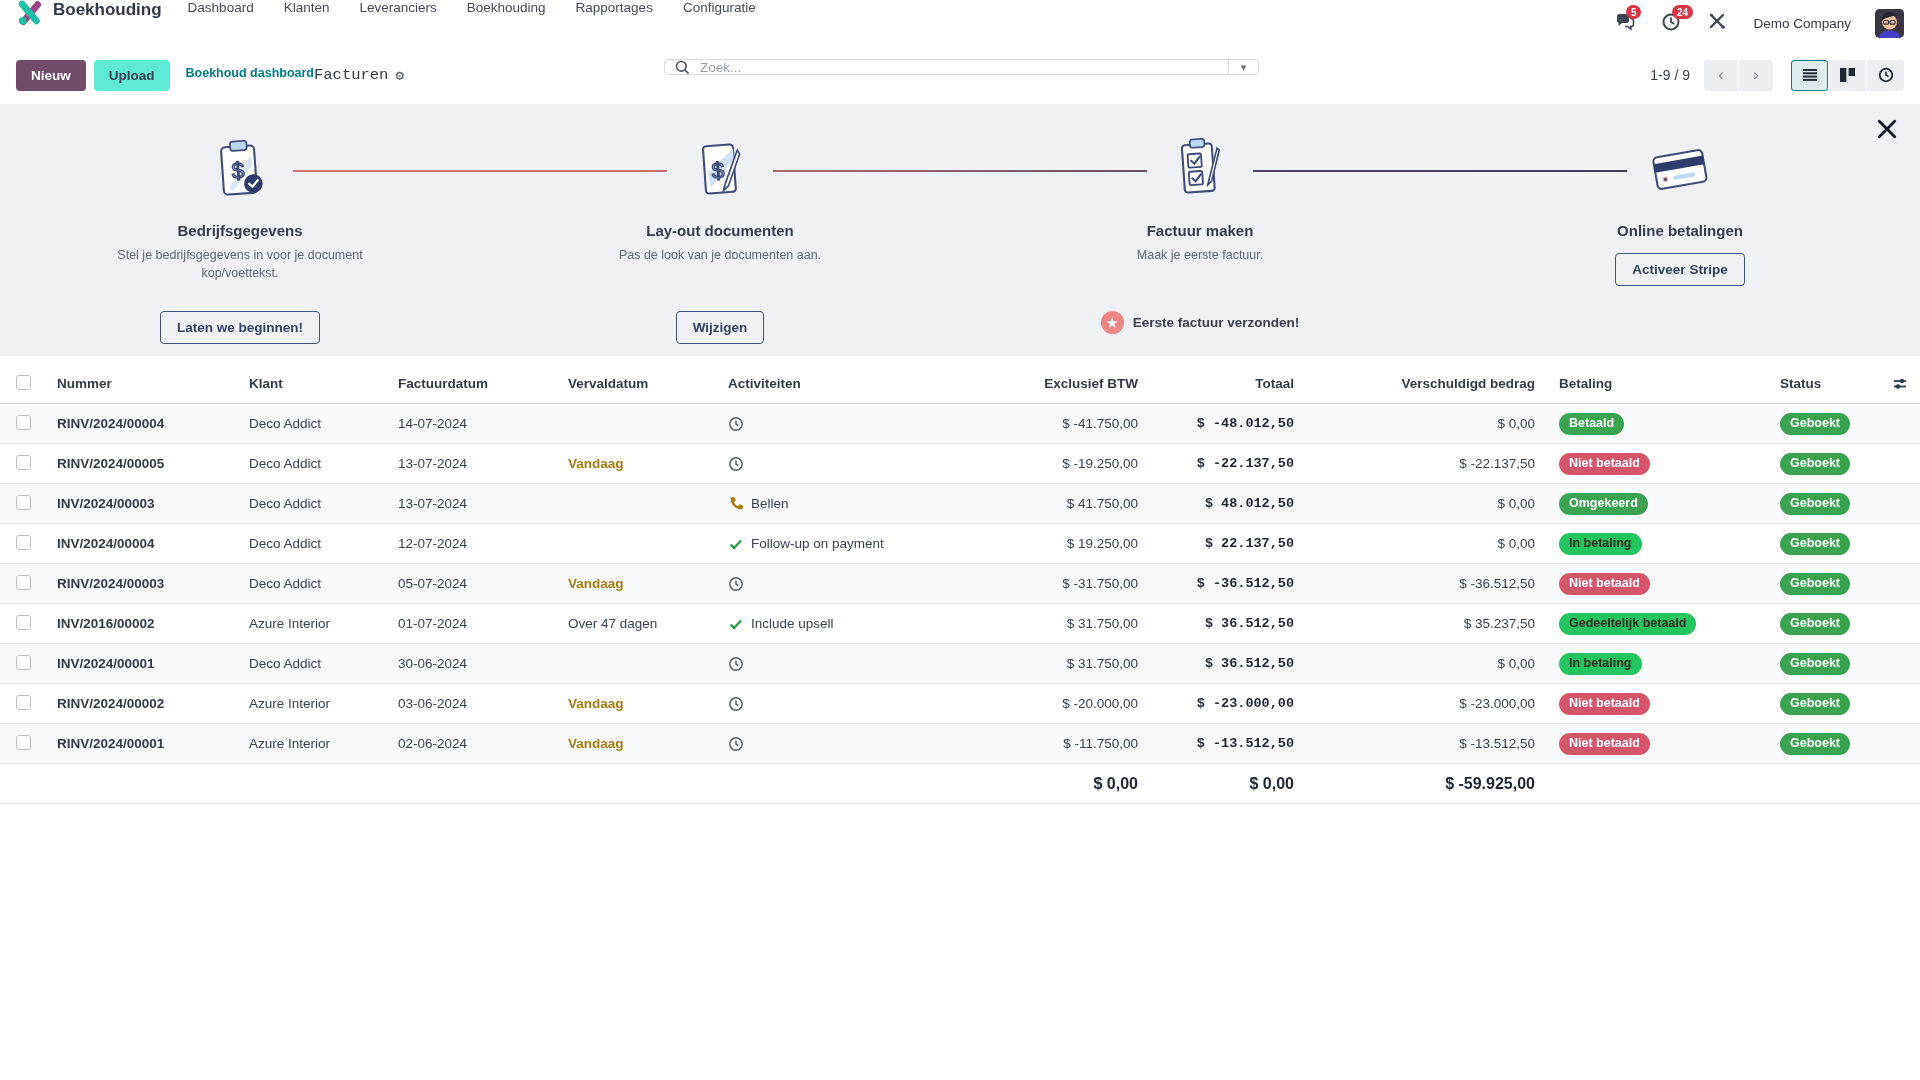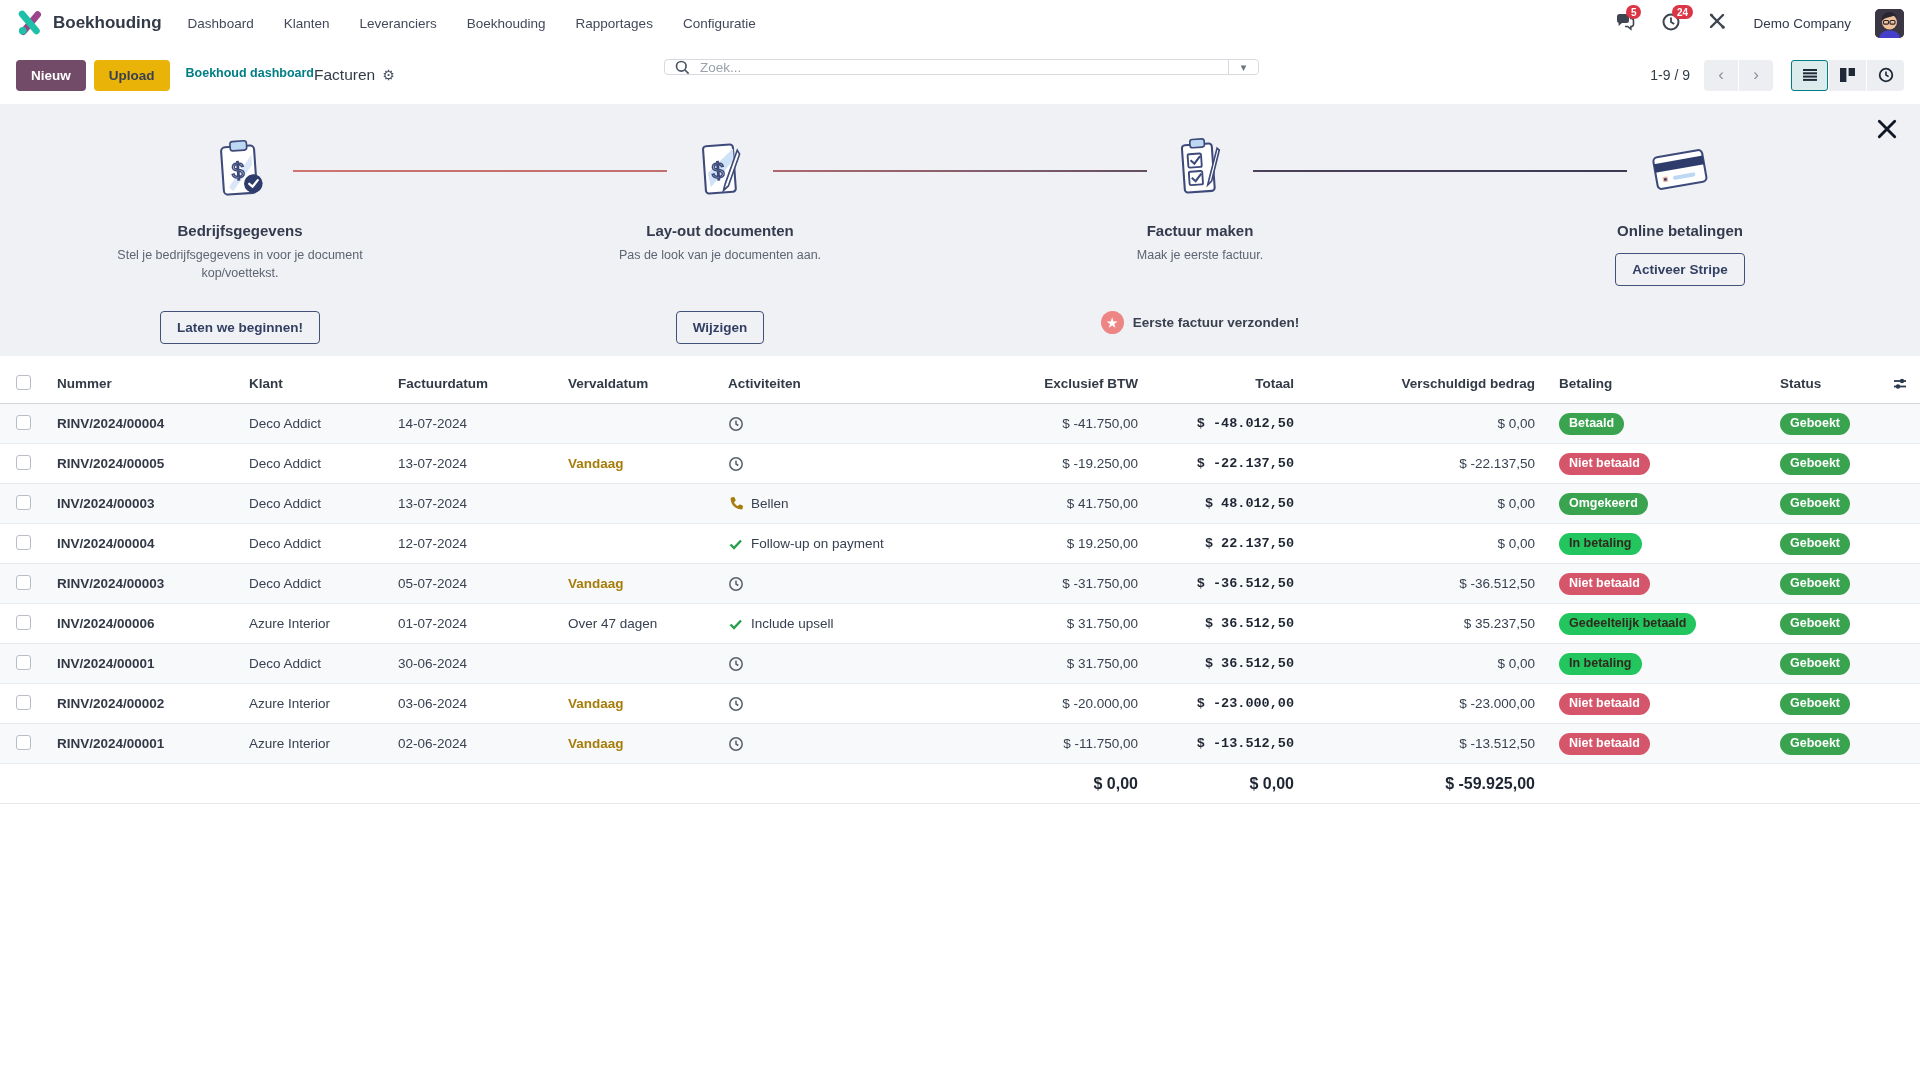--- a/index.html
+++ b/index.html
@@ -1,41 +1,41 @@
 <!DOCTYPE html>
 <html><head>
 <meta charset="utf-8">
 <style>
   * { box-sizing: border-box; margin: 0; padding: 0; }
   html,body { width:1920px; height:1080px; background:#fff; overflow:hidden;
     font-family:"Liberation Sans", sans-serif; color:#374151; }
 
   
-  .navbar { height:46px; display:flex; align-items:center; padding:0 16px; background:#fff; }
+  .navbar { height:46px; display:flex; padding:0 16px; background:#fff; }
   .logo { width:27px; height:27px; margin-right:10px; }
   .brand { font-size:17px; font-weight:700; color:#333a47; margin-right:26px; }
   .nav-items { display:flex; gap:30px; }
   .nav-item { font-size:13.5px; color:#43495a; cursor:pointer; }
   .nav-right { margin-left:auto; display:flex; align-items:center; gap:24px; }
   .nav-ico-wrap { position:relative; width:22px; height:22px; cursor:pointer; }
   .nav-ico-wrap svg { width:20px; height:20px; }
   .badge-count { position:absolute; top:-7px; left:11px; background:#dc3545; color:#fff;
      font-size:10px; font-weight:700; border-radius:9px; padding:1.5px 4.5px; line-height:1.1; }
   .company-name { font-size:13.5px; color:#33394a; }
   .avatar { width:29px; height:29px; border-radius:5px; overflow:hidden; background:#34323f; cursor:pointer; }
 
   
   .control { position:relative; height:58px; display:flex; align-items:center; padding:0 16px; }
   .btn-primary { background:#714b67; color:#fff; border:none; border-radius:4px; font-weight:700;
      font-size:13.5px; padding:8px 15px; cursor:pointer; font-family:inherit; }
-  .btn-secondary { background:#eab308; color:#374151; border:none; border-radius:4px; font-weight:700;
+  .btn-secondary { background:#5eead4; color:#374151; border:none; border-radius:4px; font-weight:700;
      font-size:13.5px; padding:8px 15px; cursor:pointer; margin-left:8px; font-family:inherit; }
   .breadcrumbs { margin-left:16px; display:flex; flex-direction:row; justify-content:center; gap:0; }
   .bc-link { color:#017e84; font-size:12.5px; font-weight:700; cursor:pointer; }
-  .bc-current { font-size:15.5px; color:#333a47; display:flex; align-items:center; gap:7px; }
+  .bc-current { font-size:15.5px; color:#333a47; display:flex; align-items:center; gap:7px;font-family:Liberation Mono, monospace; }
   .bc-gear { font-size:14px; color:#4b5563; cursor:pointer; }
   .searchbar { position:absolute; left:664px; top:13px; width:595px; height:16px; display:flex;
      border:1px solid #d6d9dd; border-radius:4px; background:#fff; }
   .searchbar input { flex:1; border:none; outline:none; font-size:13.5px; padding-left:6px;
      color:#374151; background:transparent; font-family:inherit; }
   .searchbar input::placeholder { color:#9aa1ab; }
   .search-mag { display:flex; align-items:center; padding:0 4px 0 10px; }
   .search-caret { width:30px; border-left:1px solid #d6d9dd; background:#fff; color:#6b7280;
      display:flex; align-items:center; justify-content:center; font-size:11px; cursor:pointer;
      border-radius:0 4px 4px 0; }
@@ -423,21 +423,21 @@
     <div class="cell c-excl">$ -31.750,00</div>
     <div class="cell c-tot bold">$ -36.512,50</div>
     <div class="cell c-due">$ -36.512,50</div>
     <div class="cell c-bet"><span class="badge" data-variant="danger">Niet betaald</span></div>
     <div class="cell c-status"><span class="badge" data-variant="success">Geboekt</span></div>
     <div class="cell c-gear"></div>
   </div>
 
   <div class="trow">
     <div class="cell c-check"><span class="cb"></span></div>
-    <div class="cell c-num">INV/2024/00006</div>
+    <div class="cell c-num">INV/2016/00002</div>
     <div class="cell c-klant">Azure Interior</div>
     <div class="cell c-fdat">01-07-2024</div>
     <div class="cell c-vdat">Over 47 dagen</div>
     <div class="cell c-act">
       <svg class="act-ico check" viewBox="0 0 16 16">
           <path d="M2.5 8.5l3.5 3.5 7-7.5"></path>
         </svg>
       <span>Include upsell</span>
     </div>
     <div class="cell c-excl">$ 31.750,00</div>

